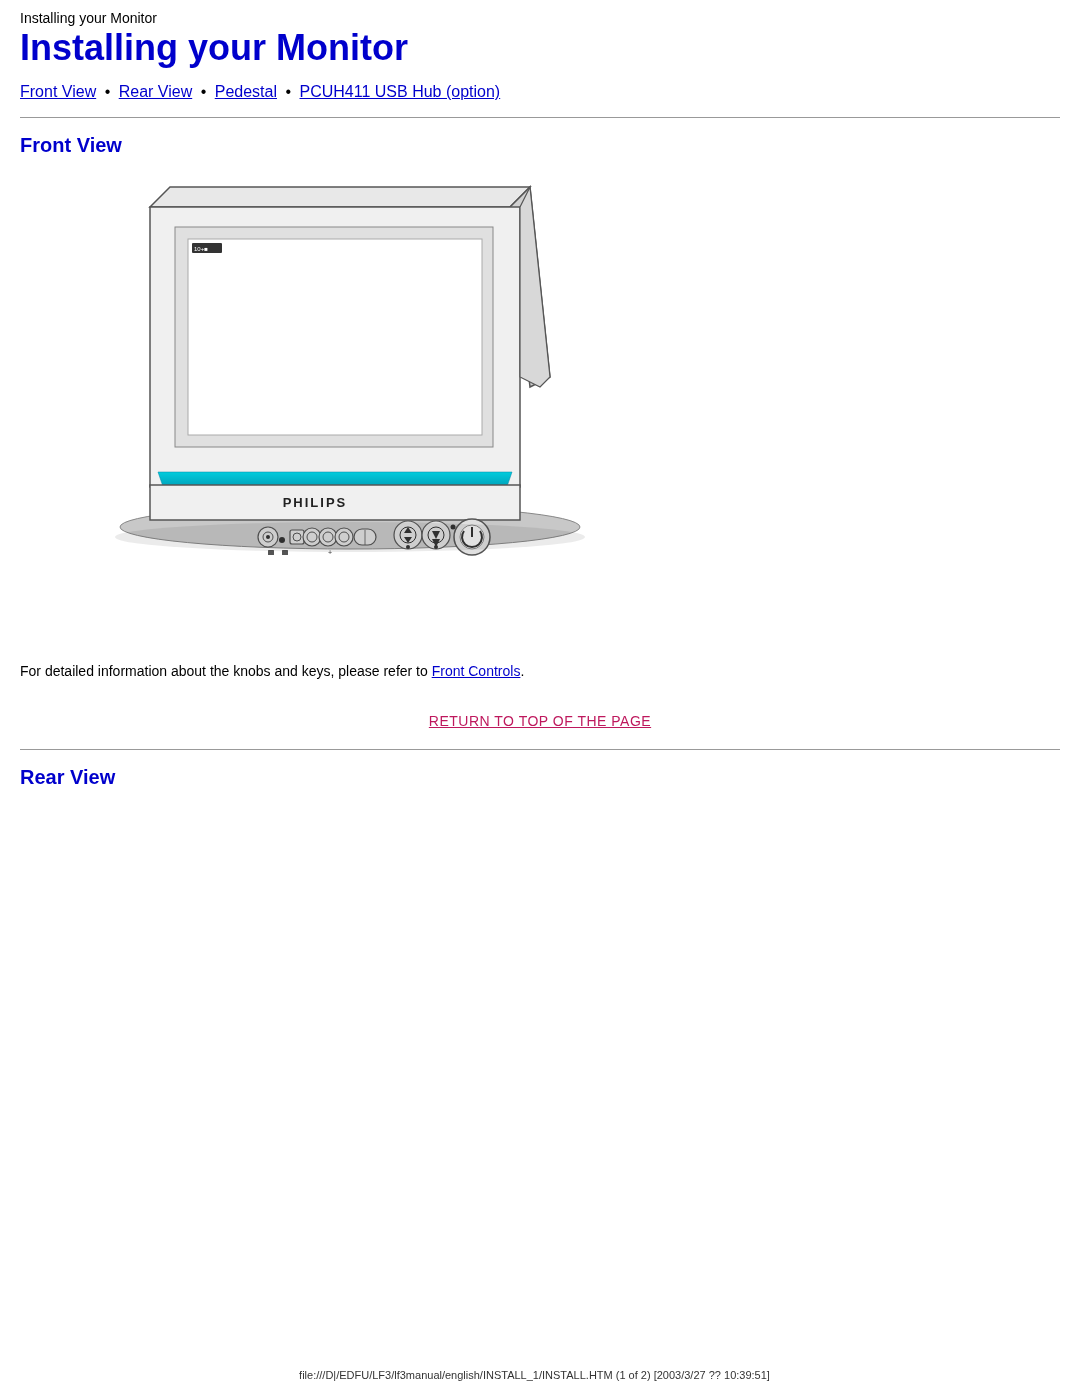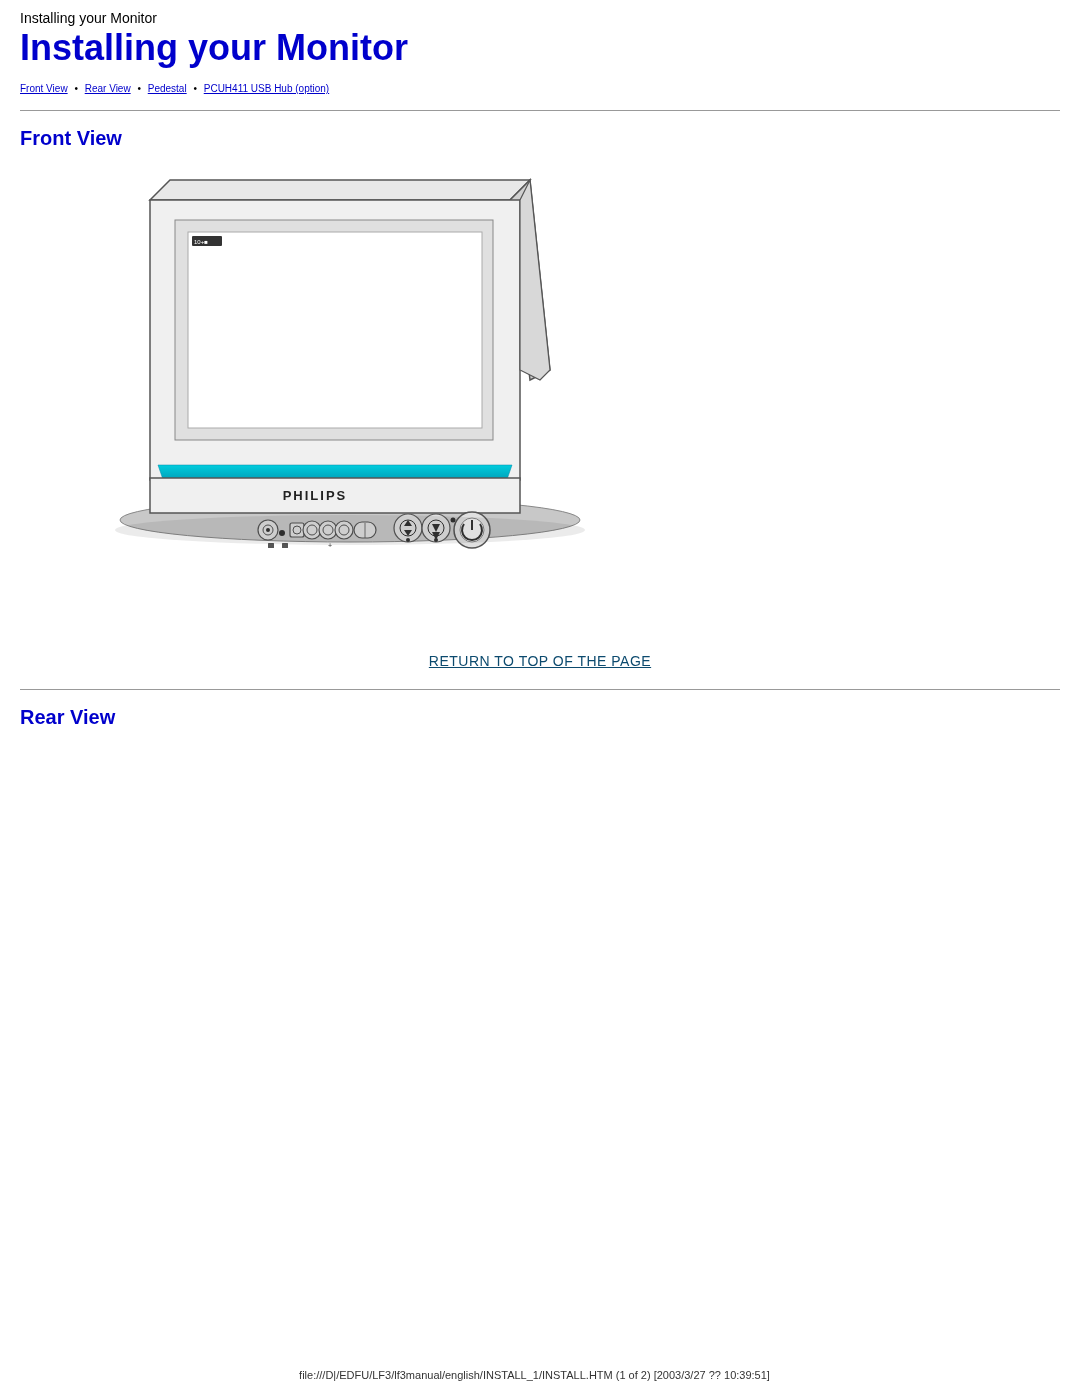--- a/index.html
+++ b/index.html
@@ -21,21 +21,21 @@
 
     .page-title {
       font-size: 36px;
       font-weight: bold;
       color: #0000cc;
       margin-bottom: 14px;
       line-height: 1.2;
     }
 
     .nav-links {
-      font-size: 10px;
+      font-size: 16px;
       margin-bottom: 16px;
       color: #000;
     }
 
     .nav-links a {
       color: #0000cc;
       text-decoration: underline;
     }
 
     .nav-links .bullet {
@@ -76,21 +76,21 @@
       color: #0000cc;
       text-decoration: underline;
     }
 
     .return-to-top {
       text-align: center;
       margin: 20px 0 20px 0;
     }
 
     .return-to-top a {
-      color: #0c4a6e;
+      color: #be185d;
       text-decoration: underline;
       font-size: 14px;
       letter-spacing: 0.5px;
     }
 
     .rear-view-section {
       margin-top: 10px;
     }
 
     .footer-bar {
@@ -211,20 +211,23 @@
         <path d="M452,350 L452,360" stroke="#333" stroke-width="2" fill="none"></path>
         <path d="M444,354 A10,10 0 1,0 460,354" stroke="#333" stroke-width="2" fill="none"></path>
 
         <polygon points="500,30 510,10 530,200 520,210 500,200" fill="#d8d8d8" stroke="#555" stroke-width="1.2"></polygon>
 
         <ellipse cx="330" cy="360" rx="235" ry="15" fill="rgba(0,0,0,0.08)"></ellipse>
       </svg>
     </div>
   </div>
 
+  <p class="description-text">
+    <span>For detailed information about the knobs and keys, please refer to </span><a href="#front-controls">Front Controls</a><span>.</span>
+  </p>
 
   <div class="return-to-top">
     <a href="#top">RETURN TO TOP OF THE PAGE</a>
   </div>
 </div>
 
 <hr>
 
 <div id="rear-view" class="rear-view-section">
   <h2 class="section-title">Rear View</h2>

